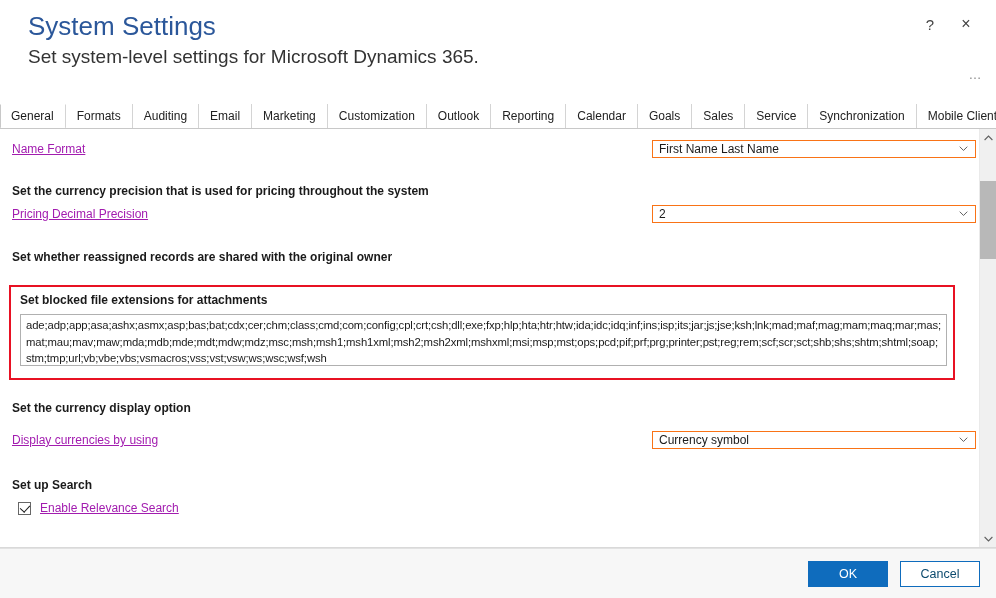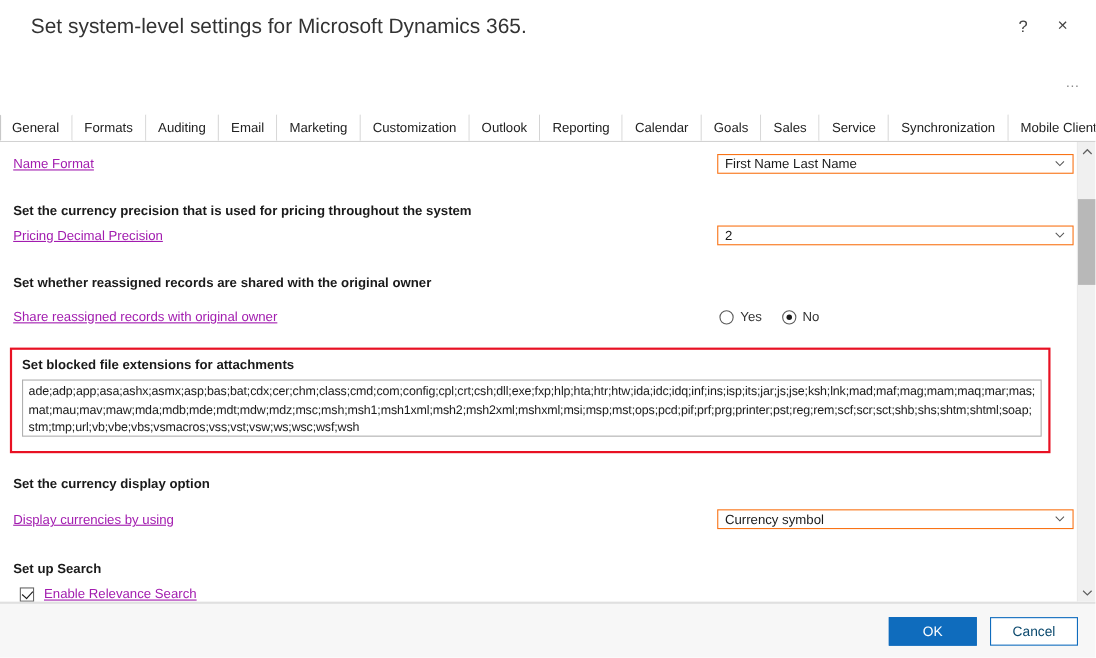--- a/index.html
+++ b/index.html
@@ -290,20 +290,21 @@
     border: 1px solid #0f6cbd;
     color: #0c4a6e;
   }
 </style>
 </head>
 <body>
 
 <div id="app">
 
   <div class="header">
+    <div class="page-title">System Settings</div>
     <div class="page-subtitle">Set system-level settings for Microsoft Dynamics 365.</div>
 
     <div class="header-actions">
       <div class="hdr-btn">?</div>
       <div class="hdr-btn close">×</div>
     </div>
 
     <div class="hdr-ellipsis">…</div>
   </div>
 
@@ -351,35 +352,20 @@
             <svg class="chev" viewBox="0 0 10 7">
               <path d="M0.6 0.8 L5 5.2 L9.4 0.8" fill="none" stroke="#555" stroke-width="1.1"></path>
             </svg>
           </div>
         </div>
       </div>
 
       <div class="row" style="margin-top:20px; height:18px;">
         <div class="lbl-bold">Set whether reassigned records are shared with the original owner</div>
       </div>
-      <div class="row" style="margin-top:9px; height:20px;">
-        <div class="lbl-normal">Share reassigned records with original owner</div>
-        <div class="field-col" style="left:642px;">
-          <div class="radio-group">
-            <div class="radio">
-              <span class="dot"></span>
-              <span class="rlabel">Yes</span>
-            </div>
-            <div class="radio checked">
-              <span class="dot"></span>
-              <span class="rlabel">No</span>
-            </div>
-          </div>
-        </div>
-      </div>
 
       <div class="highlight-box" style="margin-top:17px;">
         <div class="lbl-bold" style="margin-bottom:6px;">Set blocked file extensions for attachments</div>
         <textarea class="ext-area" spellcheck="false" style="">ade;adp;app;asa;ashx;asmx;asp;bas;bat;cdx;cer;chm;class;cmd;com;config;cpl;crt;csh;dll;exe;fxp;hlp;hta;htr;htw;ida;idc;idq;inf;ins;isp;its;jar;js;jse;ksh;lnk;mad;maf;mag;mam;maq;mar;mas;mat;mau;mav;maw;mda;mdb;mde;mdt;mdw;mdz;msc;msh;msh1;msh1xml;msh2;msh2xml;mshxml;msi;msp;mst;ops;pcd;pif;prf;prg;printer;pst;reg;rem;scf;scr;sct;shb;shs;shtm;shtml;soap;stm;tmp;url;vb;vbe;vbs;vsmacros;vss;vst;vsw;ws;wsc;wsf;wsh</textarea>
       </div>
 
       <div class="row" style="margin-top:17px; height:18px;">
         <div class="lbl-bold">Set the currency display option</div>
       </div>
       <div class="row" style="margin-top:9px; height:24px;">

